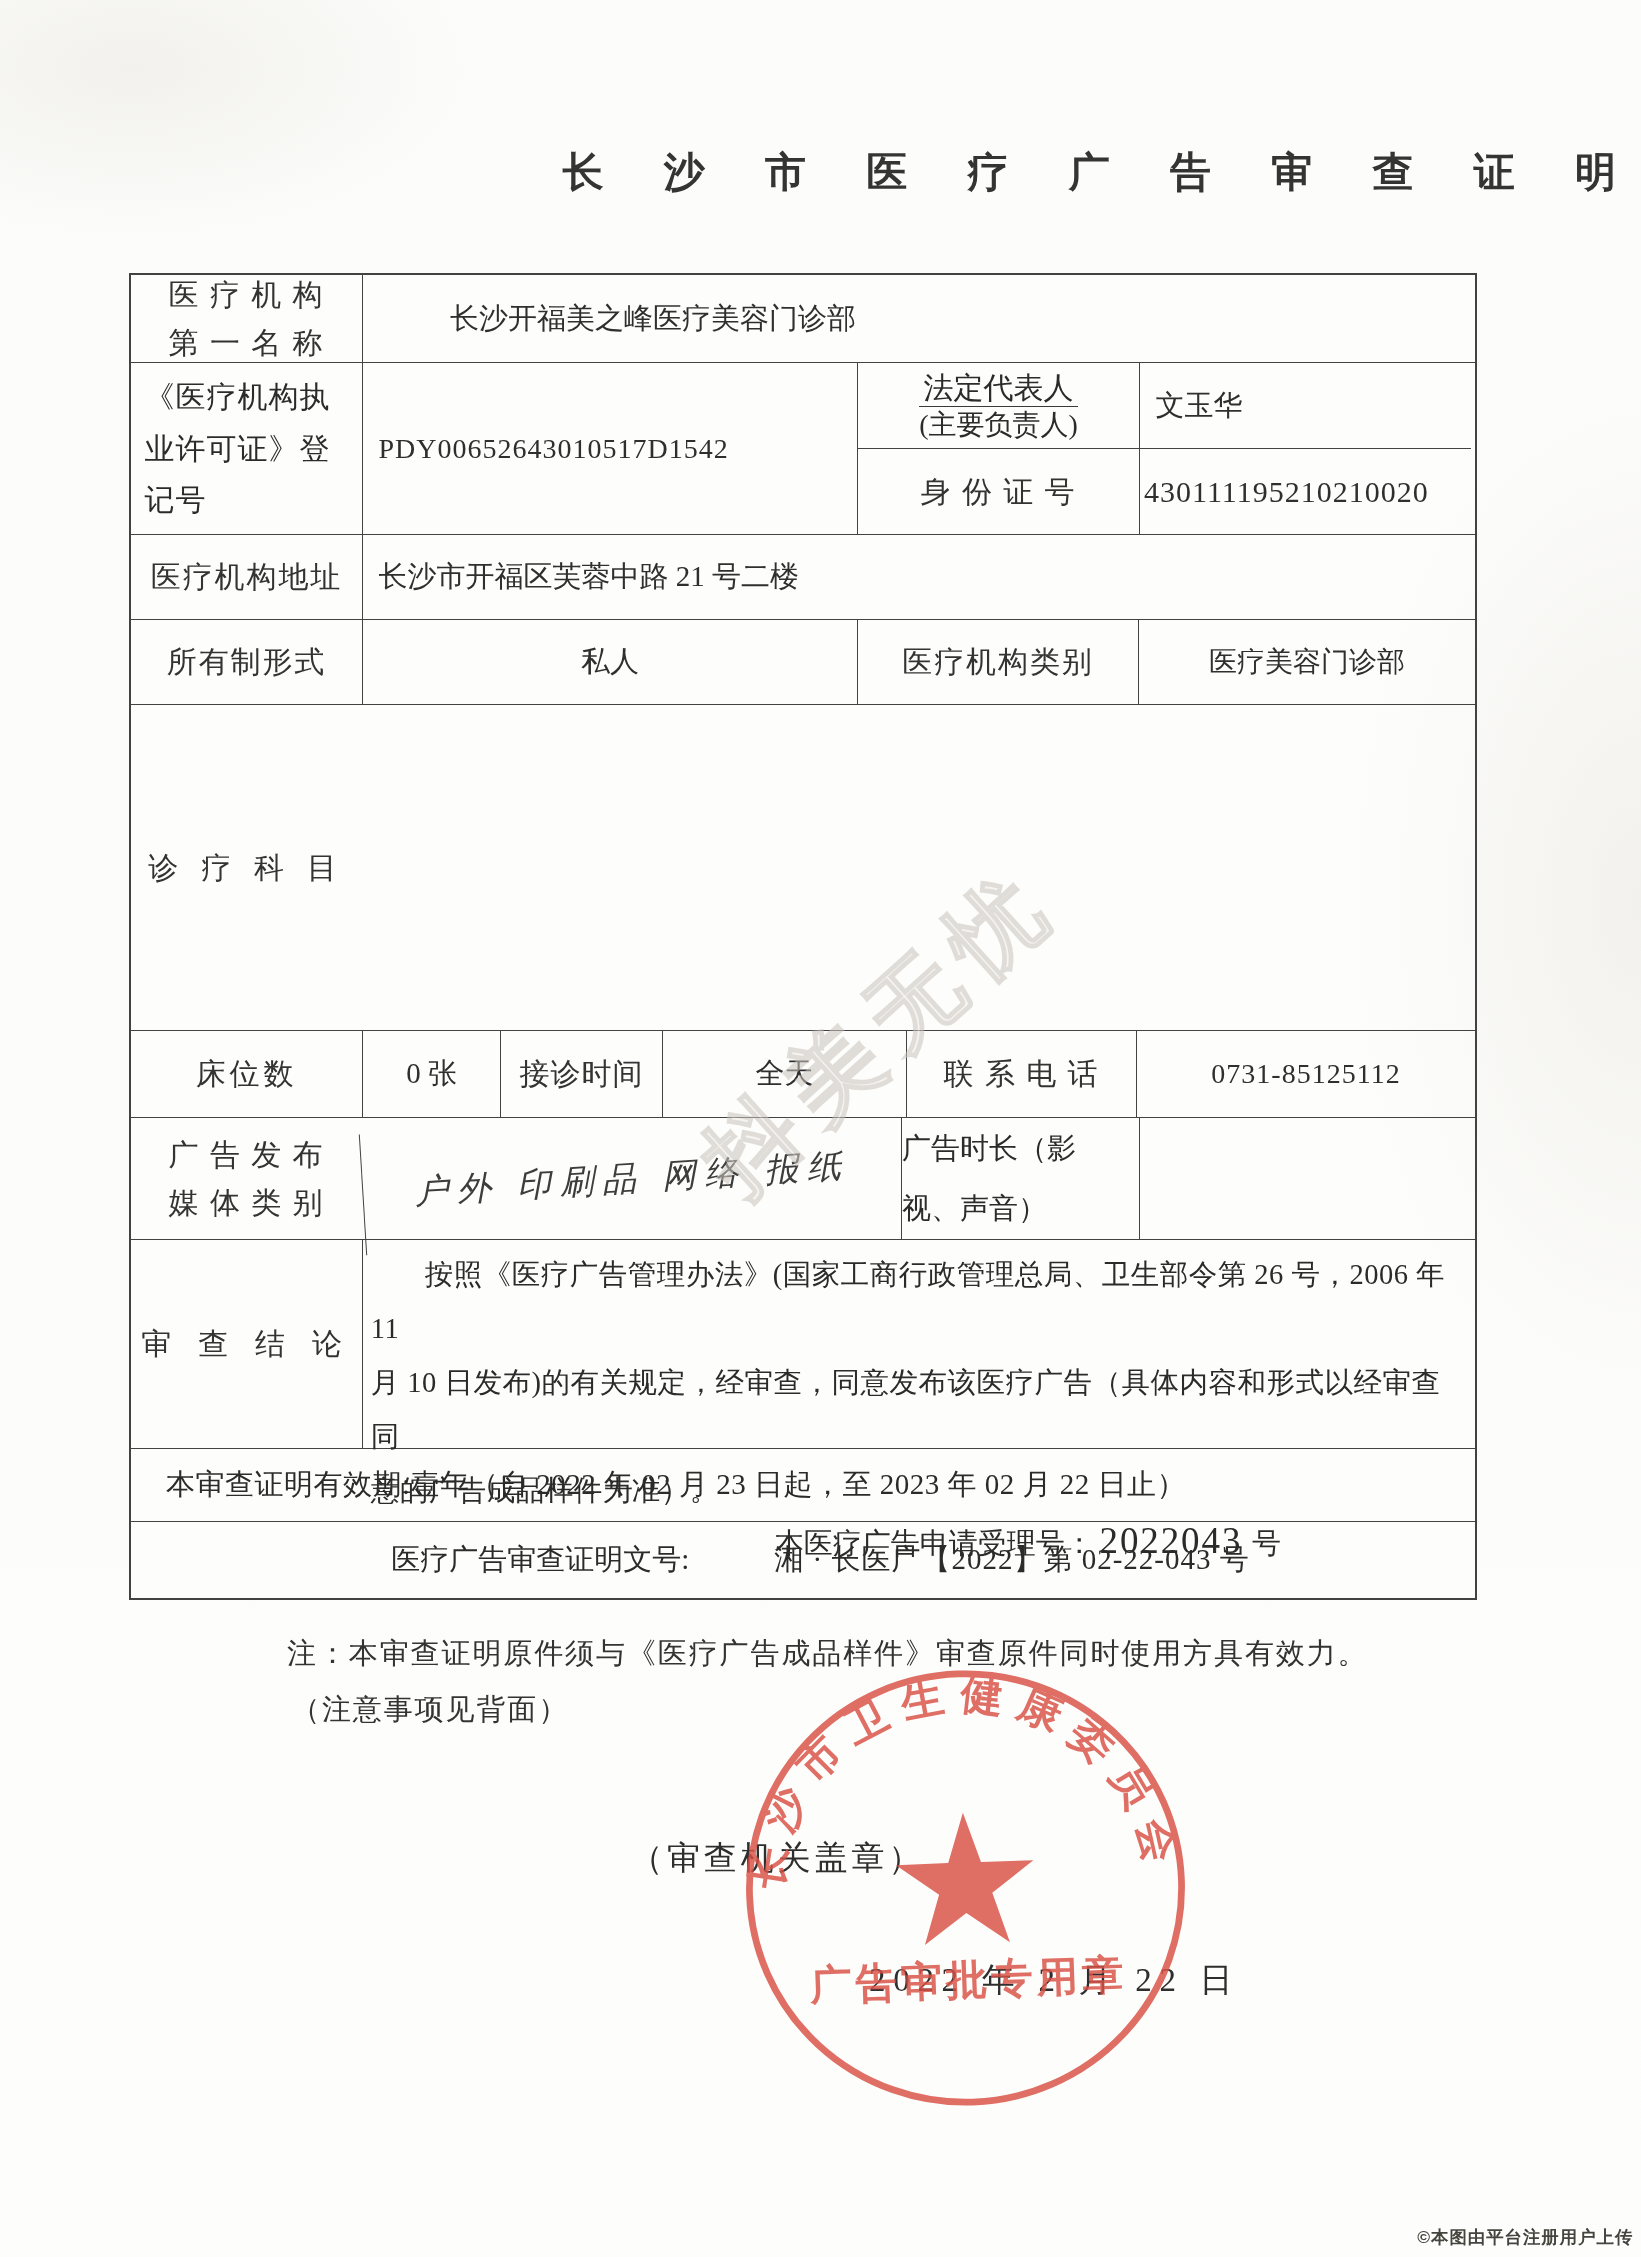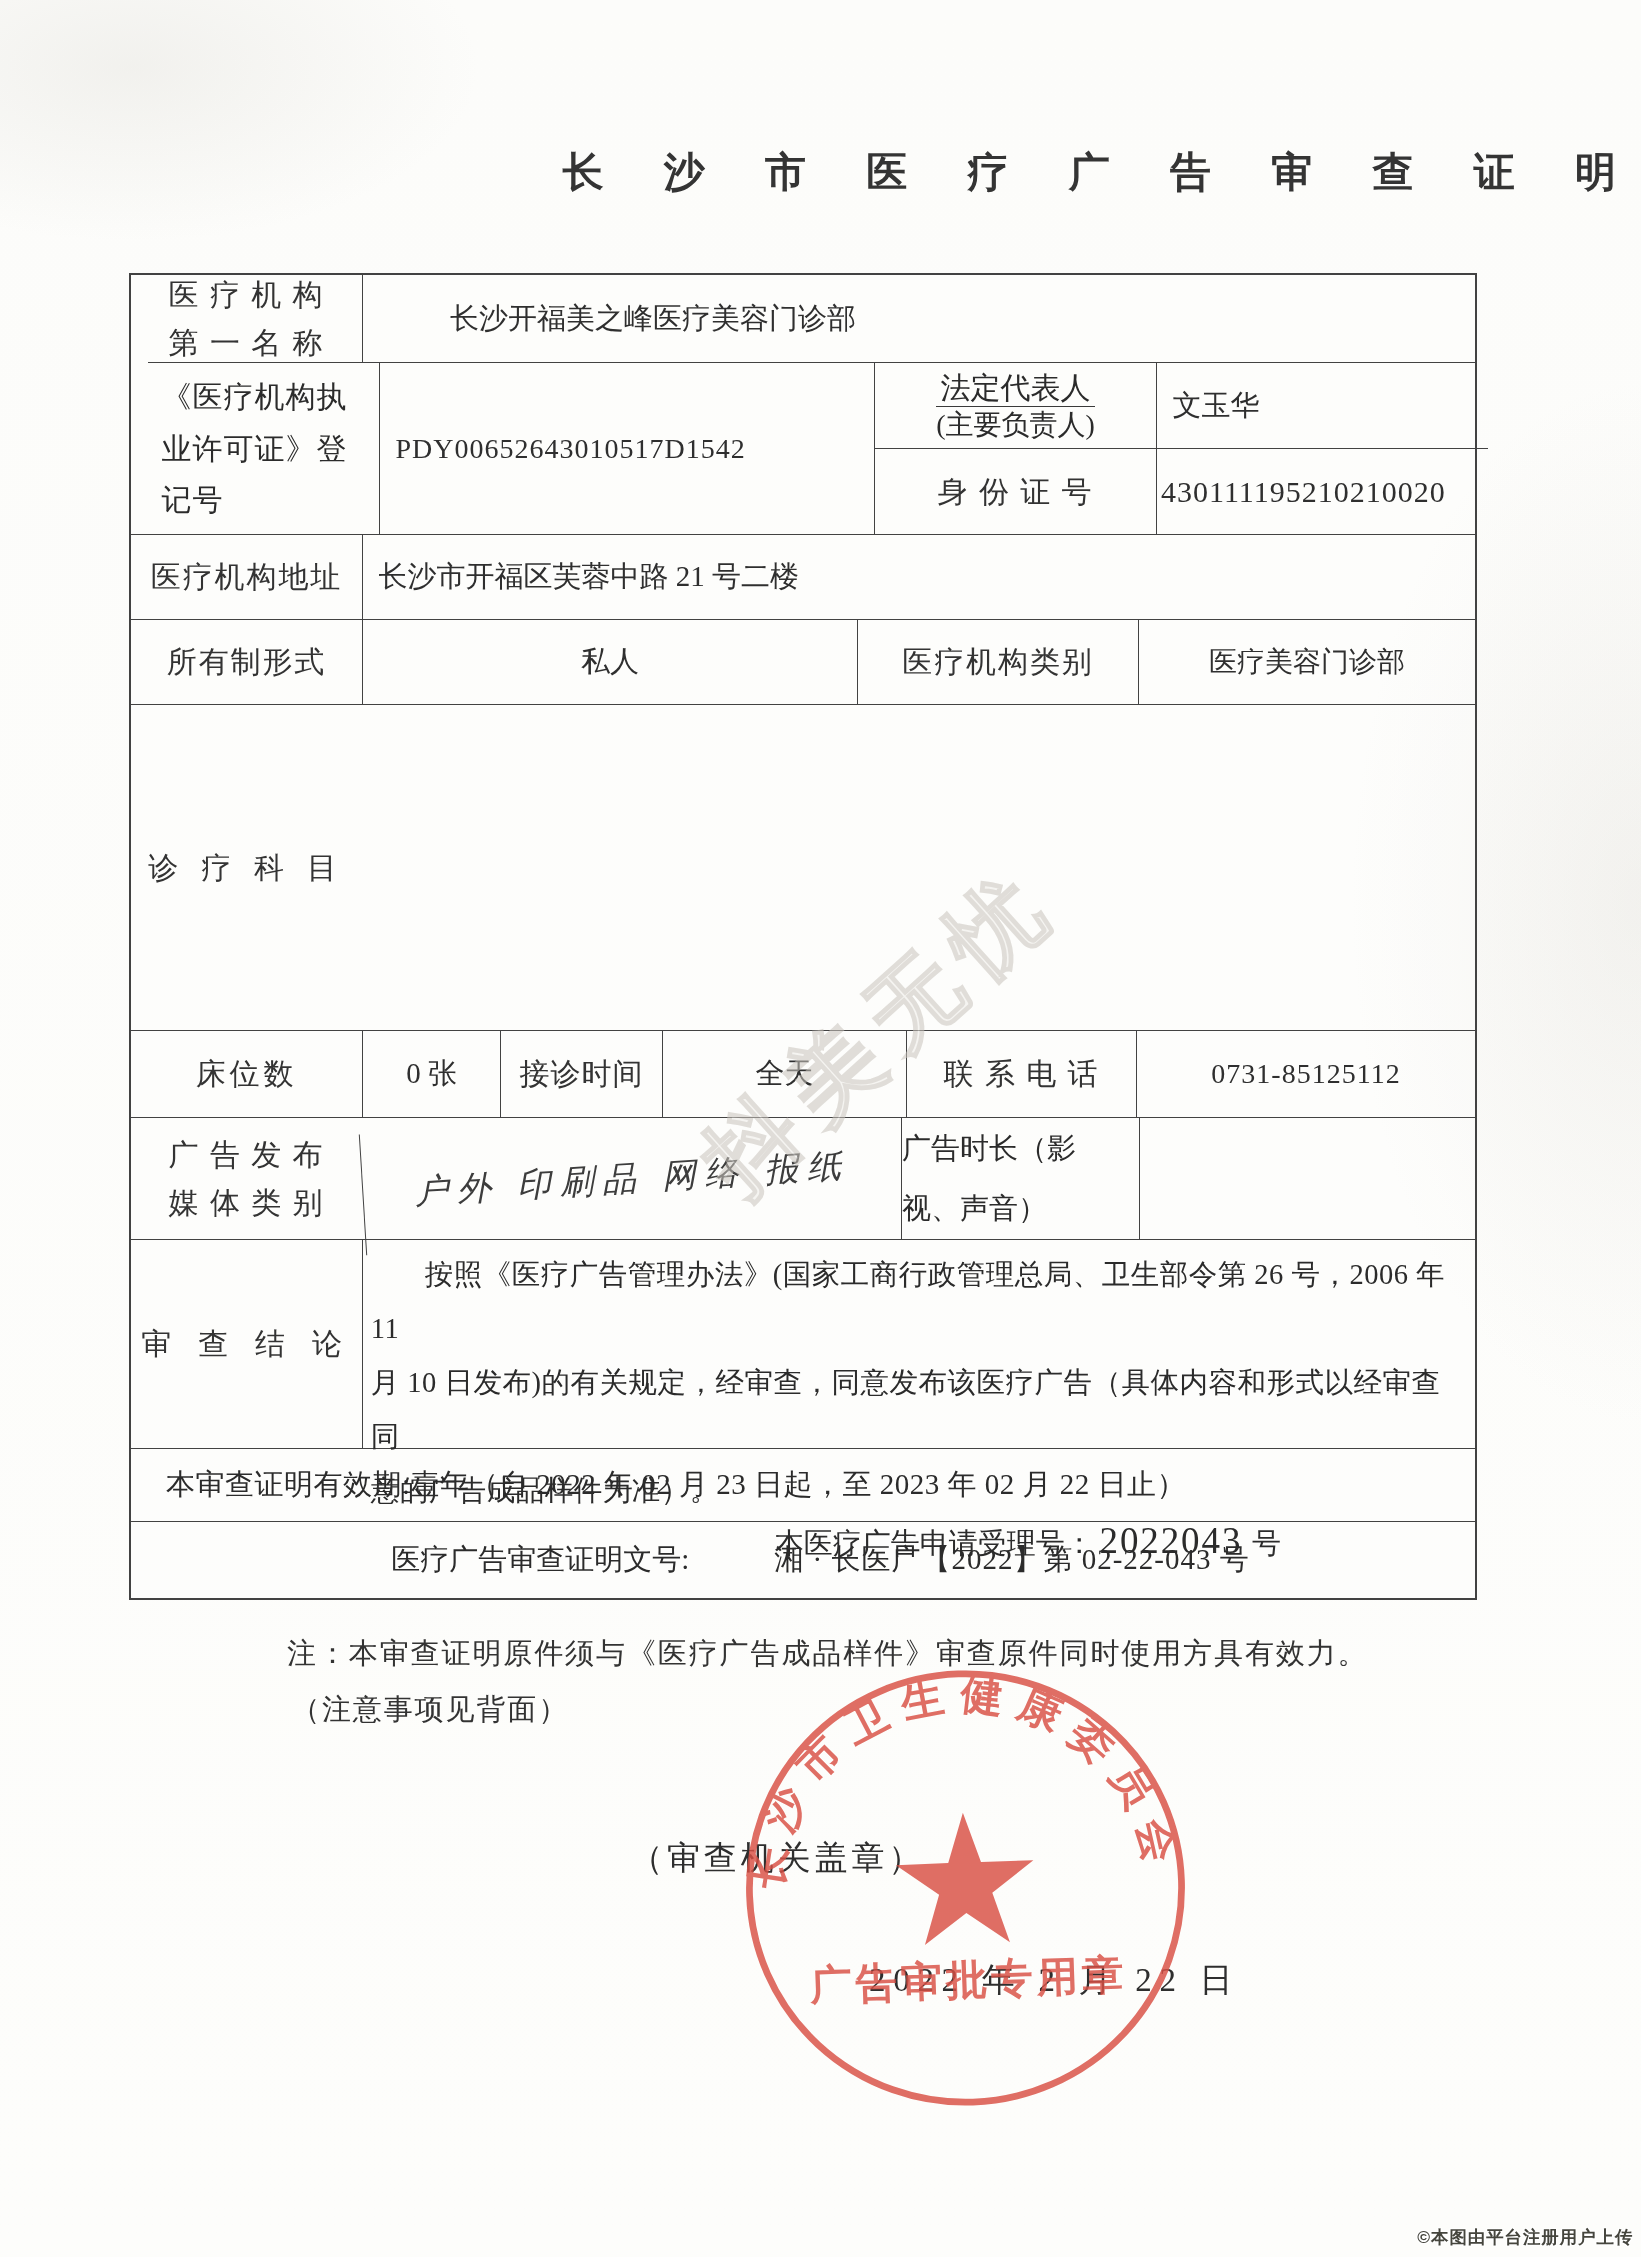--- a/index.html
+++ b/index.html
@@ -16,21 +16,21 @@
     font-size:41px;font-weight:bold;letter-spacing:25px;color:#343434;}
   
   .tbl{position:absolute;left:129px;top:273px;width:1348px;border:2.9px solid #424242;box-sizing:border-box;background:rgba(255,255,255,.25);}
   .row{display:flex;border-top:1.9px solid #424242;box-sizing:border-box;}
   .row.first{border-top:none;}
   .cell{border-left:1.9px solid #424242;box-sizing:border-box;display:flex;flex-direction:column;justify-content:center;}
   .cell.nl{border-left:none;}
   .lab{text-align:center;font-size:30px;line-height:1.6;letter-spacing:1.9px;color:#333;}
   .val{font-size:29px;color:#2f2f2f;}
   .c-label{flex:0 0 231px;}
-  .h92{height:87px;} .h180{height:172px;margin-left:17px;} .h90{height:85px;} .h340{height:326px;}
+  .h92{height:87px;} .h180{height:172px;} .h90{height:85px;} .h340{height:326px;}
   .h128{height:122px;} .h218{height:209px;} .h78{height:73px;} .h82{height:77px;}
   .pl90{padding-left:87px;} .pl20{padding-left:4px;} .pl16{padding-left:15.4px;} .pl36{padding-left:35px;}
   .center{text-align:center;}
   .liclab{font-size:30px;line-height:1.72;text-align:left;padding-left:13.5px;letter-spacing:1px;}
   .sub-block{flex:0 0 614px;display:flex;flex-direction:column;justify-content:stretch;}
   .sub-row{flex:1;display:flex;border-top:1.9px solid #424242;}
   .sub-row.first{border-top:none;}
   .sub-lab{flex:0 0 281px;display:flex;flex-direction:column;justify-content:center;}
   .sub-val{flex:1;border-left:1.9px solid #424242;display:flex;flex-direction:column;justify-content:center;}
   .legal1{display:block;text-align:center;font-size:30px;line-height:1.25;}

